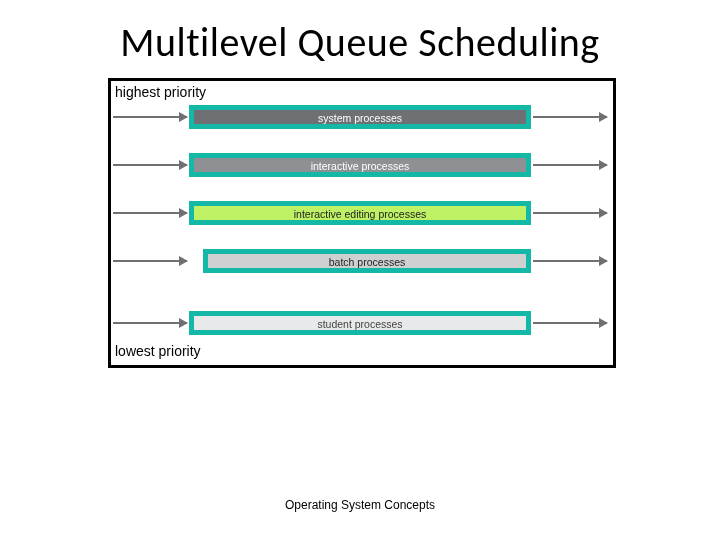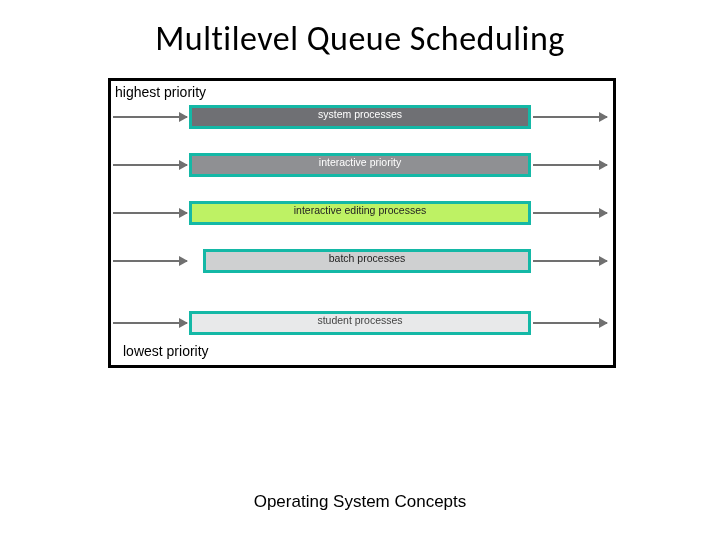--- a/index.html
+++ b/index.html
@@ -5,21 +5,21 @@
   * { box-sizing: border-box; margin: 0; padding: 0; }
   body {
     width: 720px;
     height: 540px;
     background: #fff;
     font-family: Calibri, Arial, sans-serif;
     position: relative;
   }
   .title {
     text-align: center;
-    font-size: 34px;
+    font-size: 40px;
     font-weight: 400;
     color: #000;
     padding-top: 18px;
     letter-spacing: 0.5px;
   }
   .figure-box {
     position: absolute;
     left: 108px;
     top: 78px;
     width: 508px;
@@ -28,21 +28,21 @@
     background: #fff;
   }
   .priority-label {
     position: absolute;
     font-family: Arial, sans-serif;
     font-size: 14px;
     color: #000;
     left: 4px;
   }
   .top-label { top: 3px; }
-  .bottom-label { bottom: 6px; margin-left: 8px; }
+  .bottom-label { bottom: 6px; }
   .queue-row {
     position: absolute;
     left: 0;
     width: 100%;
     height: 28px;
   }
   .arrow-left, .arrow-right {
     position: absolute;
     top: 50%;
     height: 2px;
@@ -61,41 +61,41 @@
     border-top: 5px solid transparent;
     border-bottom: 5px solid transparent;
     border-left: 9px solid #707070;
   }
   .queue-bar {
     position: absolute;
     left: 78px;
     right: 82px;
     top: 2px;
     bottom: 2px;
-    border: 3px solid #14b8a6;
+    border: 5px solid #14b8a6;
     display: flex;
-    align-items: flex-start;
+    align-items: flex-end;
     justify-content: center;
   }
   .queue-label {
     font-family: Arial, sans-serif;
     font-size: 10.5px;
     color: #fff;
     text-align: center;
   }
   .queue-label.dark { color: #fff; }
   .queue-label.mid  { color: #222; }
   .queue-label.lite { color: #444; }
   .footer {
     position: absolute;
     width: 100%;
     bottom: 28px;
     text-align: center;
     font-family: Arial, sans-serif;
-    font-size: 17px;
+    font-size: 12px;
     color: #000;
   }
 </style>
 </head>
 <body>
 
 <div class="title">Multilevel Queue Scheduling</div>
 
 <div class="figure-box">
   <div class="priority-label top-label">highest priority</div>
@@ -104,21 +104,21 @@
     <div class="arrow-left"></div>
     <div class="queue-bar" style="background: rgb(111, 112, 116);">
       <span class="queue-label dark">system processes</span>
     </div>
     <div class="arrow-right"></div>
   </div>
 
   <div class="queue-row" style="top:70px">
     <div class="arrow-left"></div>
     <div class="queue-bar" style="background: rgb(143, 144, 147);">
-      <span class="queue-label dark">interactive priority</span>
+      <span class="queue-label dark">interactive processes</span>
     </div>
     <div class="arrow-right"></div>
   </div>
 
   <div class="queue-row" style="top:118px">
     <div class="arrow-left"></div>
     <div class="queue-bar" style="background: #bef264;">
       <span class="queue-label mid">interactive editing processes</span>
     </div>
     <div class="arrow-right"></div>

